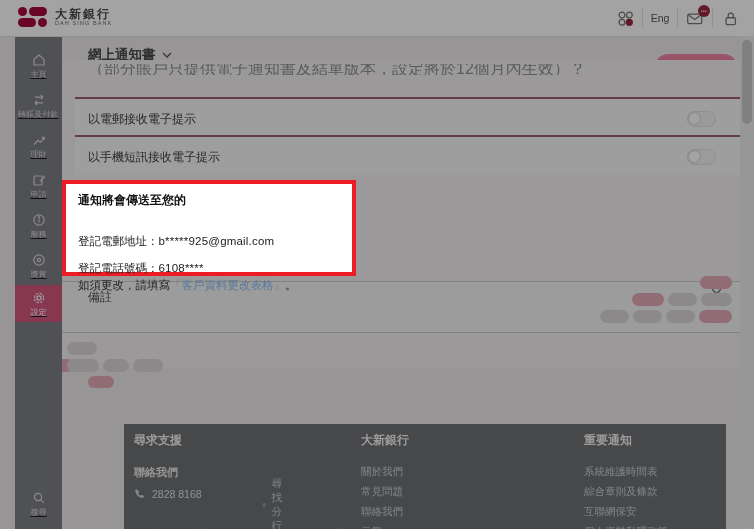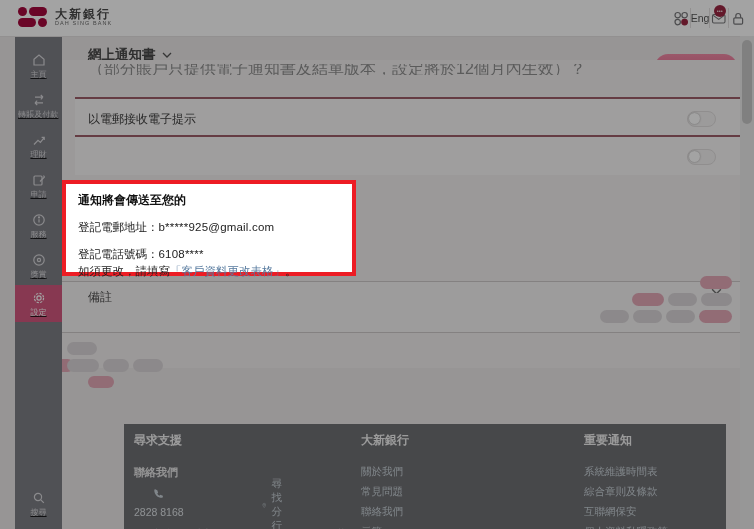--- a/index.html
+++ b/index.html
@@ -12,21 +12,21 @@
   .logo-mark{position:relative;width:30px;height:22px;}
   .logo-mark i{position:absolute;border-radius:6px;background:#A6093D;}
   .logo-mark i:nth-child(1){left:0;top:1px;width:9px;height:9px;}
   .logo-mark i:nth-child(2){left:11px;top:1px;width:18px;height:9px;}
   .logo-mark i:nth-child(3){left:0;top:12px;width:18px;height:9px;}
   .logo-mark i:nth-child(4){left:20px;top:12px;width:9px;height:9px;}
   .logo-title{font-size:12px;font-weight:bold;color:#4A4A4A;letter-spacing:2px;line-height:12px;}
   .logo-sub{font-size:5.5px;color:#6B6B6B;letter-spacing:1.1px;line-height:7px;}
   .header-right{position:absolute;right:8px;top:0;height:36px;display:flex;align-items:center;}
   .hsep{width:1px;height:20px;background:#E5E2E2;margin:0 1px;}
-  .hbtn{width:16px;height:36px;display:flex;align-items:center;justify-content:center;position:relative;color:#6D6D70;}
+  .hbtn{width:32px;height:36px;display:flex;align-items:center;justify-content:center;position:relative;color:#6D6D70;}
   .lang{font-size:10.5px;color:#555;}
   .mail-badge{position:absolute;top:5px;right:1px;min-width:12px;height:12px;border-radius:6px;background:#9C2743;color:#fff;font-size:4.5px;display:flex;align-items:center;justify-content:center;letter-spacing:.5px;}
 
   
   .sidebar{position:absolute;left:15px;top:36px;bottom:0;width:47px;background:#7E7F85;display:flex;flex-direction:column;align-items:center;padding-top:9px;box-sizing:border-box;z-index:2;text-decoration:underline;}
   .nav-item{width:100%;height:40px;display:flex;flex-direction:column;align-items:center;justify-content:center;gap:2px;color:#D8D8DC;cursor:pointer;}
   .nav-item svg{stroke:#D8D8DC;}
   .nav-label{font-size:8.5px;line-height:9px;white-space:nowrap;transform:scale(.95);}
   .nav-item.active{background:#D4587F;color:#ffffff;height:37px;}
   .nav-item.active svg{stroke:#FFFFFF;}
@@ -52,31 +52,31 @@
   .remarks-chevron{position:absolute;right:18px;top:6px;color:#6E6E6E;cursor:pointer;}
 
   .pill{position:absolute;border-radius:7px;z-index:1;}
   .pill.gray{background:#DBD7D9;} .pill.pink{background:#E5A9B8;}
 
   
   .highlight-box{position:absolute;left:62px;top:180px;width:294px;height:96px;box-sizing:border-box;
     background:#FFFFFF;border:4px solid #ED1C24;padding:8px 12px;z-index:6;}
   .hl-title{font-size:12px;font-weight:bold;color:#111;}
   .hl-line{font-size:11.5px;color:#222;}
-  .hl-email{margin-top:11px;} .hl-phone{margin-top:12px;} .hl-note{margin-top:2px;}
+  .hl-email{margin-top:25px;} .hl-phone{margin-top:12px;} .hl-note{margin-top:2px;}
   .hl-value{letter-spacing:.2px;}
   .hl-link{color:#567A9E;cursor:pointer;}
 
   
   .footer{position:absolute;left:62px;right:14px;top:388px;bottom:0;background:#707175;z-index:0;}
   .f-col{position:absolute;top:8px;}
   .f-col1{left:10px;} .f-col2{left:237px;} .f-col3{left:460px;}
   .f-head{font-size:12px;font-weight:bold;color:#F2F2F2;margin-bottom:16px;}
   .f-sub{font-size:11px;font-weight:bold;color:#E8E8E8;margin-bottom:8px;}
-  .f-contact-row{display:flex;align-items:center;gap:6px;font-size:10.5px;color:#DDE2E5;flex-direction:column;}
+  .f-contact-row{display:flex;align-items:center;gap:6px;font-size:10.5px;color:#DDE2E5;}
   .f-branch{position:absolute;left:128px;top:45px;display:flex;align-items:center;gap:5px;font-size:10.5px;color:#C9D2D8;cursor:pointer;}
   .f-link{font-size:10.5px;color:#C9D2D8;margin-bottom:6px;cursor:pointer;}
   .copyright{position:absolute;left:10px;top:103px;font-size:10px;color:#C9CDD0;}
 
   
   .scrollbar{position:absolute;right:0;top:36px;width:14px;bottom:0;background:#ECECEC;z-index:3;}
   .scroll-thumb{position:absolute;left:2px;top:4px;width:10px;height:84px;border-radius:5px;background:#C9C9C9;}
 
   
   .dim{position:absolute;inset:0;background:rgba(0,0,0,0.36);z-index:5;pointer-events:none;}
@@ -203,20 +203,21 @@
 
     <div class="clipped-text">
       <span>（部分賬戶只提供電子通知書及結單版本，設定將於12個月內生效）？</span>
     </div>
 
     <div class="setting-row row1">
       <span class="row-label">以電郵接收電子提示</span>
       <span class="toggle"></span>
     </div>
     <div class="setting-row row2">
+      <span class="row-label">以手機短訊接收電子提示</span>
       <span class="toggle"></span>
     </div>
 
     <div class="remarks">
       <span class="remarks-label">備註</span>
       <svg class="remarks-chevron" width="11" height="7" viewBox="0 0 10 6" fill="none" stroke="#6E6E6E" stroke-width="1.2">
           <path d="m1 1 4 4 4-4"></path>
         </svg>
     </div>
 

